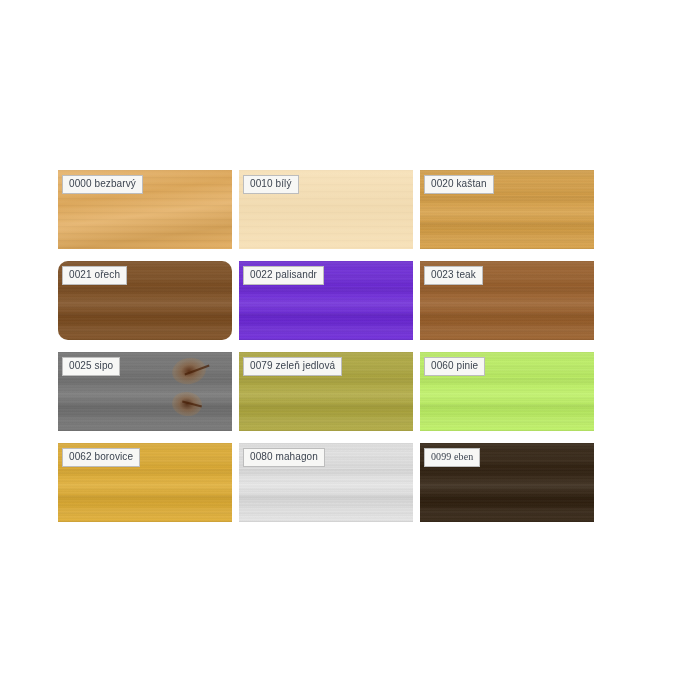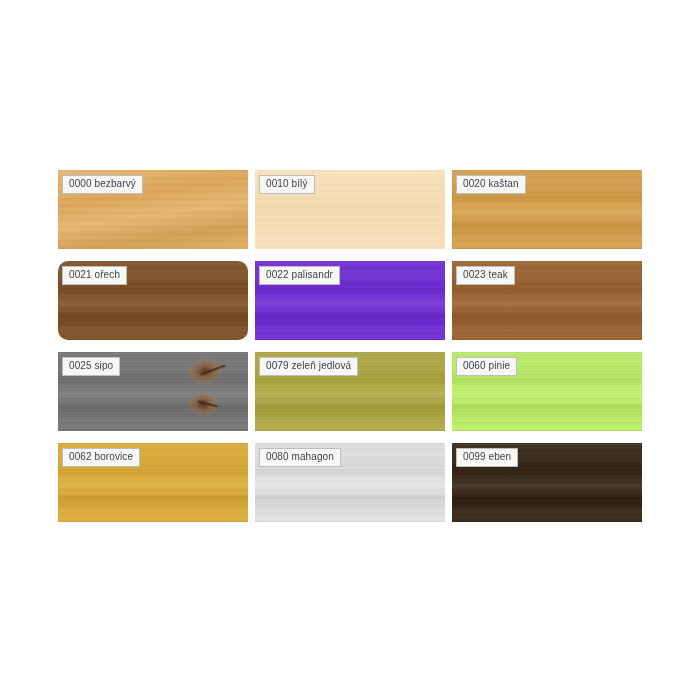--- a/index.html
+++ b/index.html
@@ -25,21 +25,21 @@
   .swatch-row {
     display: flex;
     gap: 7px;
     height: 79px;
     margin-bottom: 12px;
   }
   .swatch-row:last-child { margin-bottom: 0; }
 
   .swatch {
     position: relative;
-    width: 190px;
+    width: 174px;
     height: 79px;
     box-sizing: border-box;
     overflow: hidden;
     background-repeat: no-repeat;
     text-align: center;
   }
 
   
   .grain {
     position: absolute;
@@ -218,18 +218,18 @@
     </div>
     <div class="swatch-row">
       <div class="swatch" style="background: rgb(224, 173, 51);">
         <div class="grain"></div>
         <div class="swatch-label">0062 borovice</div>
       </div>
       <div class="swatch" style="background: #e5e5e5;">
         <div class="grain"></div>
         <div class="swatch-label">0080 mahagon</div>
       </div>
-      <div class="swatch" style="background: rgb(48, 32, 15);">
+      <div class="swatch" style="background: rgb(48, 32, 15); font-family: Liberation Serif, serif;">
         <div class="grain"></div>
         <div class="swatch-label">0099 eben</div>
       </div>
     </div>
   </div>
 
 </body></html>

